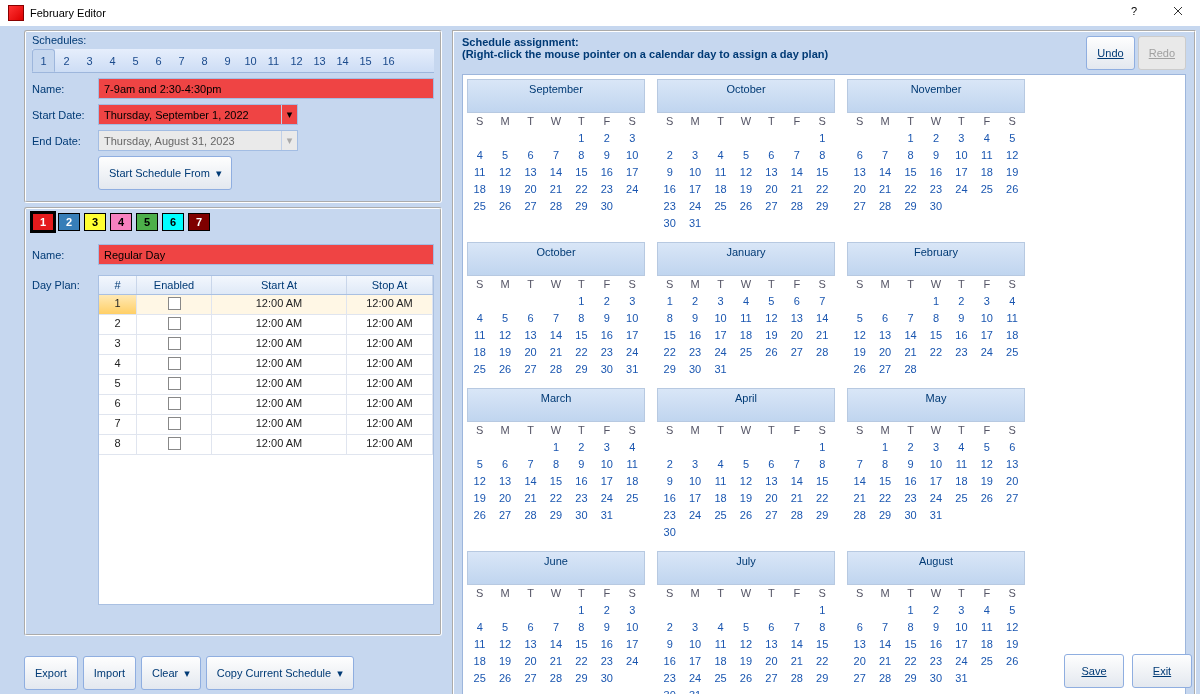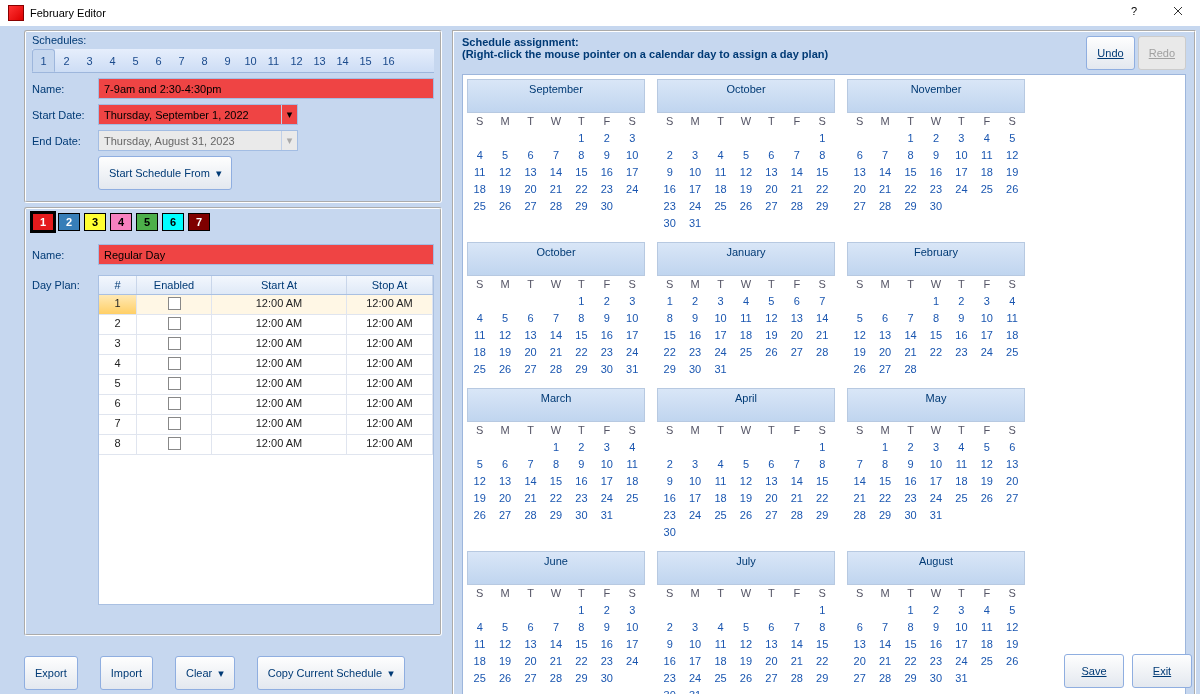--- a/index.html
+++ b/index.html
@@ -28,21 +28,21 @@
   .swatch.sel { outline:2px solid #000;}
   .grid { border:1px solid #a9c0e2; background:#fff; height: 330px; overflow:auto;}
   .grid-head { display:flex; background: linear-gradient(#f3f7fd,#dfe9f7); border-bottom:1px solid #a9c0e2;}
   .gh { padding: 3px 0; text-align:center; color:#003a75; border-right:1px solid #c9d6ea;}
   .gr { display:flex; border-bottom:1px solid #e0e5ef;}
   .gc { text-align:center; padding:2px 0; border-right:1px solid #e0e5ef; color:#222;}
   .gr.sel .gc:first-child { background:linear-gradient(#ffe9b5,#ffcf66); }
   .gr.sel { background: #fff7e5;}
   .c-num{width:38px} .c-en{width:75px} .c-start{width:135px} .c-stop{flex:1}
   .chk { width:13px; height:13px; border:1px solid #888; display:inline-block; background:#fff;}
-  .bottom-bar { margin:20px 4px 4px 4px; display:flex; gap:22px; }
+  .bottom-bar { margin:20px 4px 4px 4px; display:flex; gap:5px; }
   .assign-panel { border:2px groove #fff; margin: 4px 4px 0 0; padding: 4px 8px 6px 8px; flex:1; display:flex; flex-direction:column;}
   .assign-head { display:flex; justify-content:space-between;}
   .assign-text { color:#003a75;}
   .assign-text .bold { font-weight:bold;}
   .cal-container { flex:1; border:1px solid #9db6dc; background:#fff; margin-top:4px; overflow:auto;}
   .range-banner { background: linear-gradient(#d9e6f7,#c0d5ef); text-align:center; height:20px; line-height:20px; color:#003a75; border-bottom:1px solid #b3c6e0; font-size:11px;}
   .months { display:flex; flex-wrap:wrap; padding: 4px; gap:10px 12px; }
   .month { width:178px;}
   .month.ghost { opacity:0.35; }
   .month-name { background: linear-gradient(#d9e6f7,#c0d5ef); text-align:center; color:#003a75; height:34px; line-height:18px; border:1px solid #b7c9e1; font-size:11px;}

